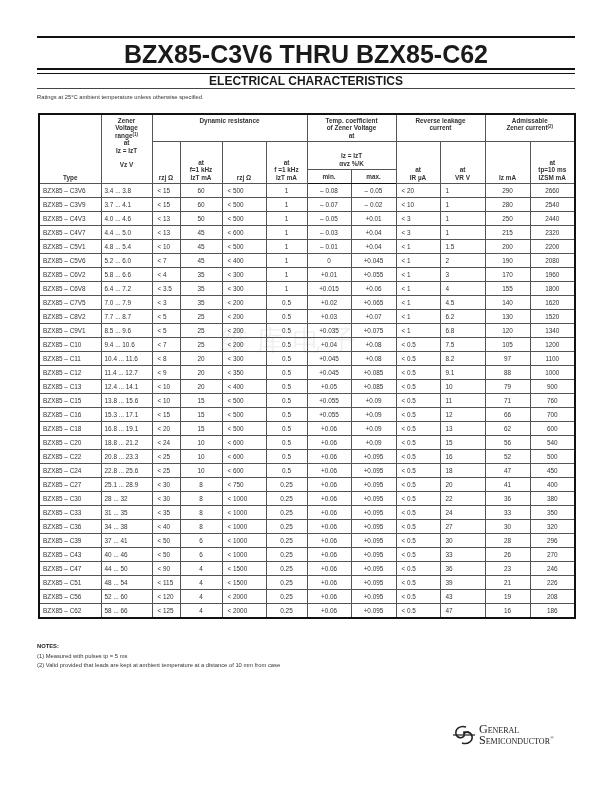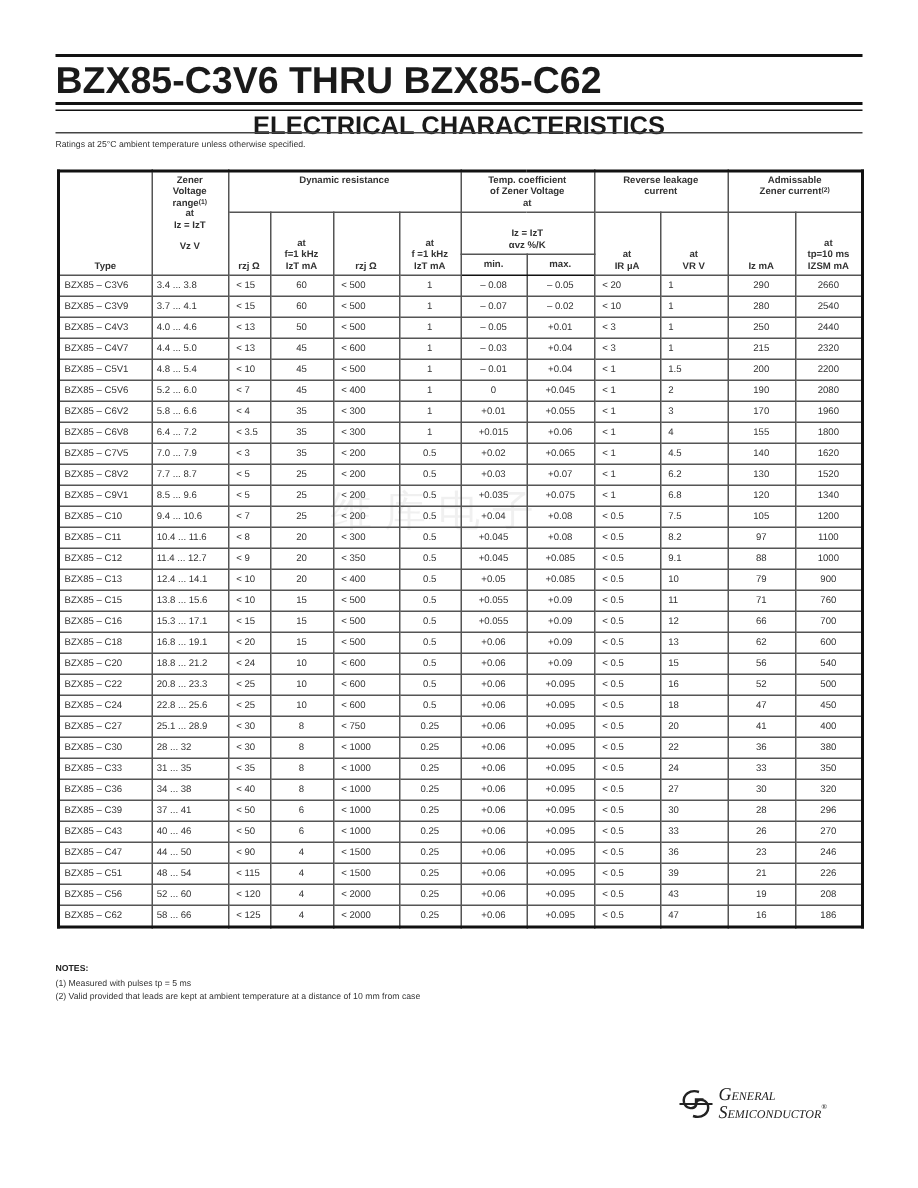--- a/index.html
+++ b/index.html
@@ -1,33 +1,33 @@
 <!DOCTYPE html>
 <html><head>
 <meta charset="utf-8">
 <style>
   html, body { margin:0; padding:0; background:#fff; }
   body { width:612px; height:792px; position:relative; font-family:"Liberation Sans", sans-serif; color:#222; overflow:hidden; }
   .rule { position:absolute; left:37px; width:538px; background:#111; }
-  .title { position:absolute; left:37px; width:538px; top:40px; font-weight:bold; font-size:25px; letter-spacing:0px; color:#1a1a1a; }
-  .subtitle { position:absolute; left:37px; width:538px; top:74px; text-align:center; font-weight:bold; font-size:17px; color:#1a1a1a; }
+  .title { position:absolute; left:37px; width:538px; top:40px; text-align:center; font-weight:bold; font-size:25px; letter-spacing:0px; color:#1a1a1a; }
+  .subtitle { position:absolute; left:37px; width:538px; top:74px; text-align:center; font-weight:bold; font-size:12px; color:#1a1a1a; }
   .ratings { position:absolute; left:37px; top:94px; font-size:5.8px; color:#333; }
   table.spec { position:absolute; left:38px; top:113px; border-collapse:collapse; border:2px solid #111; font-size:6.4px; }
   table.spec th, table.spec td { border:1px solid #555; padding:0; text-align:center; color:#333; }
   table.spec th { font-weight:bold; line-height:7.4px; vertical-align:bottom; padding-bottom:2px; }
   table.spec th.grp { vertical-align:top; padding-top:2px; }
   table.spec thead tr:last-child th { border-bottom:1.5px solid #111; }
   table.spec td { height:13px; line-height:13px; }
   table.spec td.type { text-align:left; padding-left:3px; }
   table.spec td.vz { text-align:left; padding-left:3px; }
   table.spec td.rl { text-align:left; padding-left:5px; }
   sup { font-size:4.5px; vertical-align:top; line-height:6px; }
   .notes { position:absolute; left:37px; top:642px; font-size:5.8px; color:#333; line-height:9.5px; }
   .notes b { color:#222; }
-  .logo { position:absolute; left:452px; top:724px; display:flex; align-items:center;font-style:italic; }
+  .logo { position:absolute; left:452px; top:724px; display:flex; align-items:flex-start; }
   .logo-text { font-family:"Liberation Serif", serif; font-size:10px; line-height:10px; color:#222; margin-left:3px; }
   .logo-text .big { font-size:12px; }
   .watermark { position:absolute; left:220px; top:322px; font-size:28px; color:rgba(0,0,0,0.06); letter-spacing:8px; pointer-events:none; }
 </style>
 </head>
 <body>
 
 <div class="rule" style="top:36px;height:2px;"></div>
 <div class="title">BZX85-C3V6 THRU BZX85-C62</div>
 <div class="rule" style="top:68px;height:2px;"></div>

